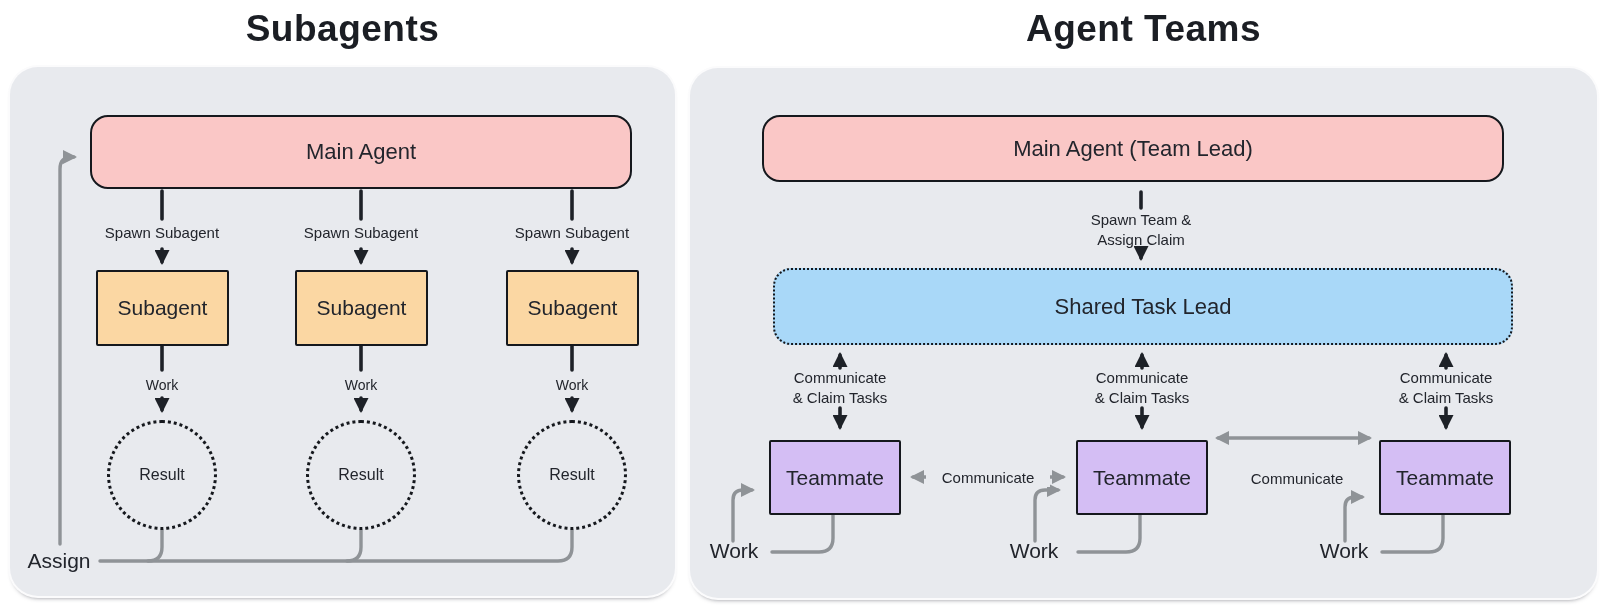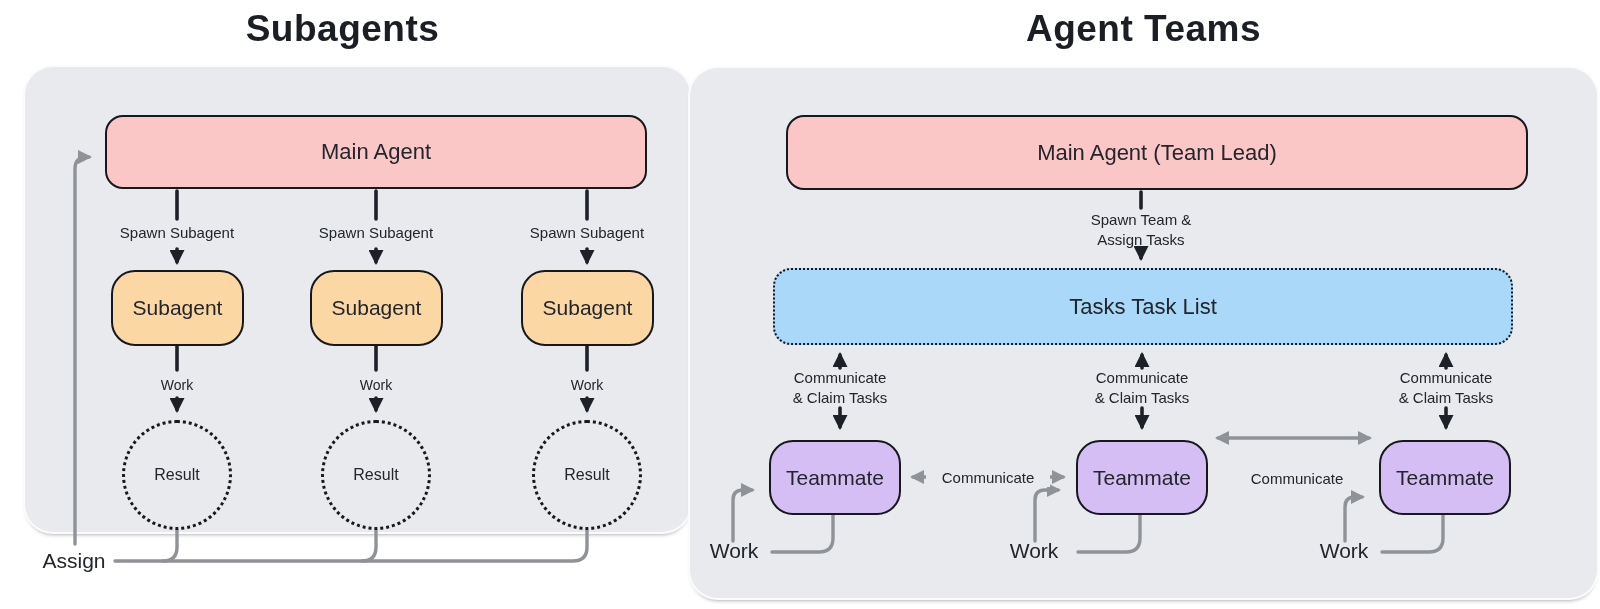--- a/index.html
+++ b/index.html
@@ -16,25 +16,25 @@
   }
   *{margin:0;padding:0;box-sizing:border-box;}
   body{background:#ffffff;font-family:"Liberation Sans","DejaVu Sans",sans-serif;color:var(--text);}
   .canvas{position:relative;width:1600px;height:609px;background:#ffffff;overflow:hidden;}
   .title{position:absolute;top:8px;font-size:37px;font-weight:800;letter-spacing:.5px;
          color:var(--title);text-align:center;}
   .title.left{left:10px;width:665px;}
   .title.right{left:690px;width:907px;}
   .panel{position:absolute;background:var(--panel_bg);border-radius:28px;
          box-shadow:0 0 0 2px #fbfbfc, 0 4px 4px -2px rgba(35,38,52,.5);}
-  .panel.left{left:10px;top:67px;width:665px;height:465px;margin-left:15px;}
+  .panel.left{left:10px;top:67px;width:665px;height:529px;}
   .panel.right{left:690px;top:68px;width:907px;height:530px;}
   .overlay{position:absolute;left:0;top:0;pointer-events:none;}
   .node{position:absolute;display:flex;align-items:center;justify-content:center;
-        border:2.4px solid var(--node_border);border-radius:24px;font-weight:500;
+        border:2.4px solid var(--node_border);border-radius:2px;font-weight:500;
         font-size:21px;color:var(--text);}
   .node.wide{font-size:22px;border-radius:18px;border-width:2.2px;}
   .pink{background:var(--main_agent_fill);}
   .orange{background:var(--subagent_fill);}
   .blue{background:var(--task_list_fill);border-style:dotted;border-width:2.6px;}
   .purple{background:var(--teammate_fill);border-width:2.6px;}
   .circle{position:absolute;width:110px;height:110px;border-radius:50%;
           border:3.6px dotted var(--node_border);display:flex;align-items:center;
           justify-content:center;font-size:16px;font-weight:500;background:transparent;}
   .lbl{position:absolute;font-size:15px;font-weight:500;text-align:center;line-height:20px;color:var(--text);}
@@ -131,28 +131,28 @@
       <path class="g" d="M528,370 L679,370" marker-start="url(#rg)" marker-end="url(#rg)"></path>
 
       <path class="g" d="M143,447 L143,470 Q143,484 129,484 L82,484"></path>
       <path class="g" d="M43,473 L43,432 Q43,422 53,422 L62,422" marker-end="url(#rg)"></path>
       <path class="g" d="M450,447 L450,470 Q450,484 436,484 L388,484"></path>
       <path class="g" d="M345,473 L345,432 Q345,422 355,422 L368,422" marker-end="url(#rg)"></path>
       <path class="g" d="M753,447 L753,470 Q753,484 739,484 L692,484"></path>
       <path class="g" d="M655,473 L655,439 Q655,429 665,429 L672,429" marker-end="url(#rg)"></path>
     </svg>
 
-    <div class="node pink wide" style="left:96px;top:47px;width:742px;height:75px;">Main Agent (Team Lead)</div>
+    <div class="node pink wide" style="left:72px;top:47px;width:742px;height:67px;">Main Agent (Team Lead)</div>
 
     <div class="lbl" style="left:371px;top:142px;width:160px;">
       <span style="display:block">Spawn Team &amp;</span>
-      <span style="display:block">Assign Tasks</span>
+      <span style="display:block">Assign Claim</span>
     </div>
 
-    <div class="node blue wide" style="left:83px;top:200px;width:740px;height:77px;">Tasks Task List</div>
+    <div class="node blue wide" style="left:83px;top:200px;width:740px;height:77px;">Shared Task Lead</div>
 
     <div class="lbl" style="left:80px;top:300px;width:140px;">
       <span style="display:block">Communicate</span>
       <span style="display:block">&amp; Claim Tasks</span>
     </div>
     <div class="lbl" style="left:382px;top:300px;width:140px;">
       <span style="display:block">Communicate</span>
       <span style="display:block">&amp; Claim Tasks</span>
     </div>
     <div class="lbl" style="left:686px;top:300px;width:140px;">

